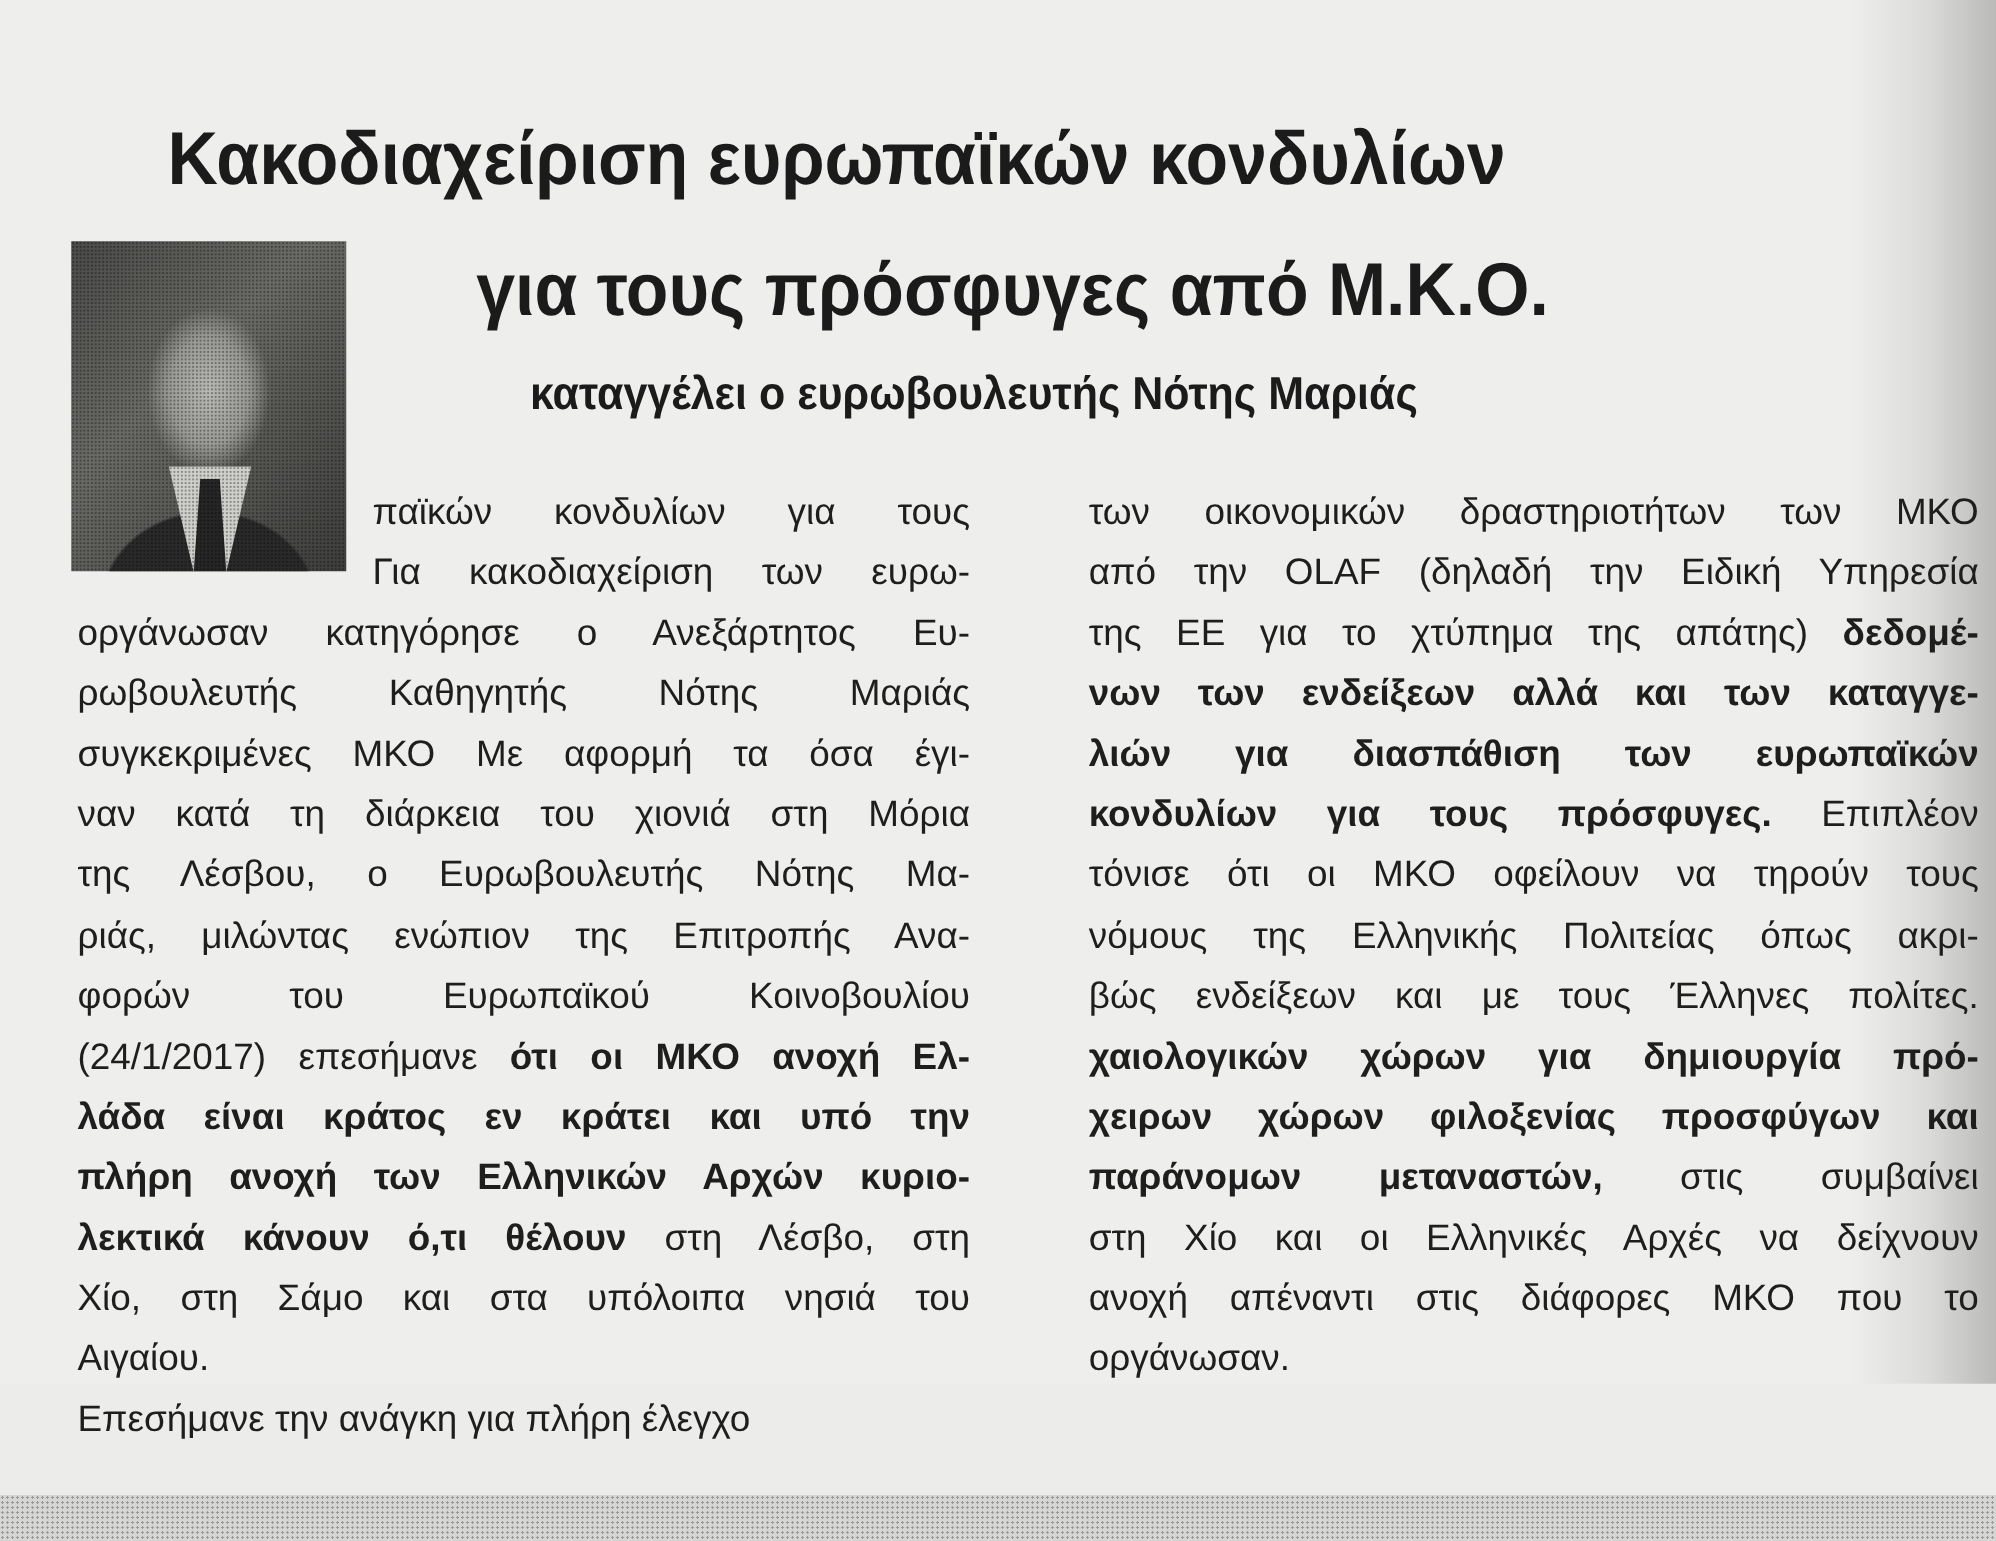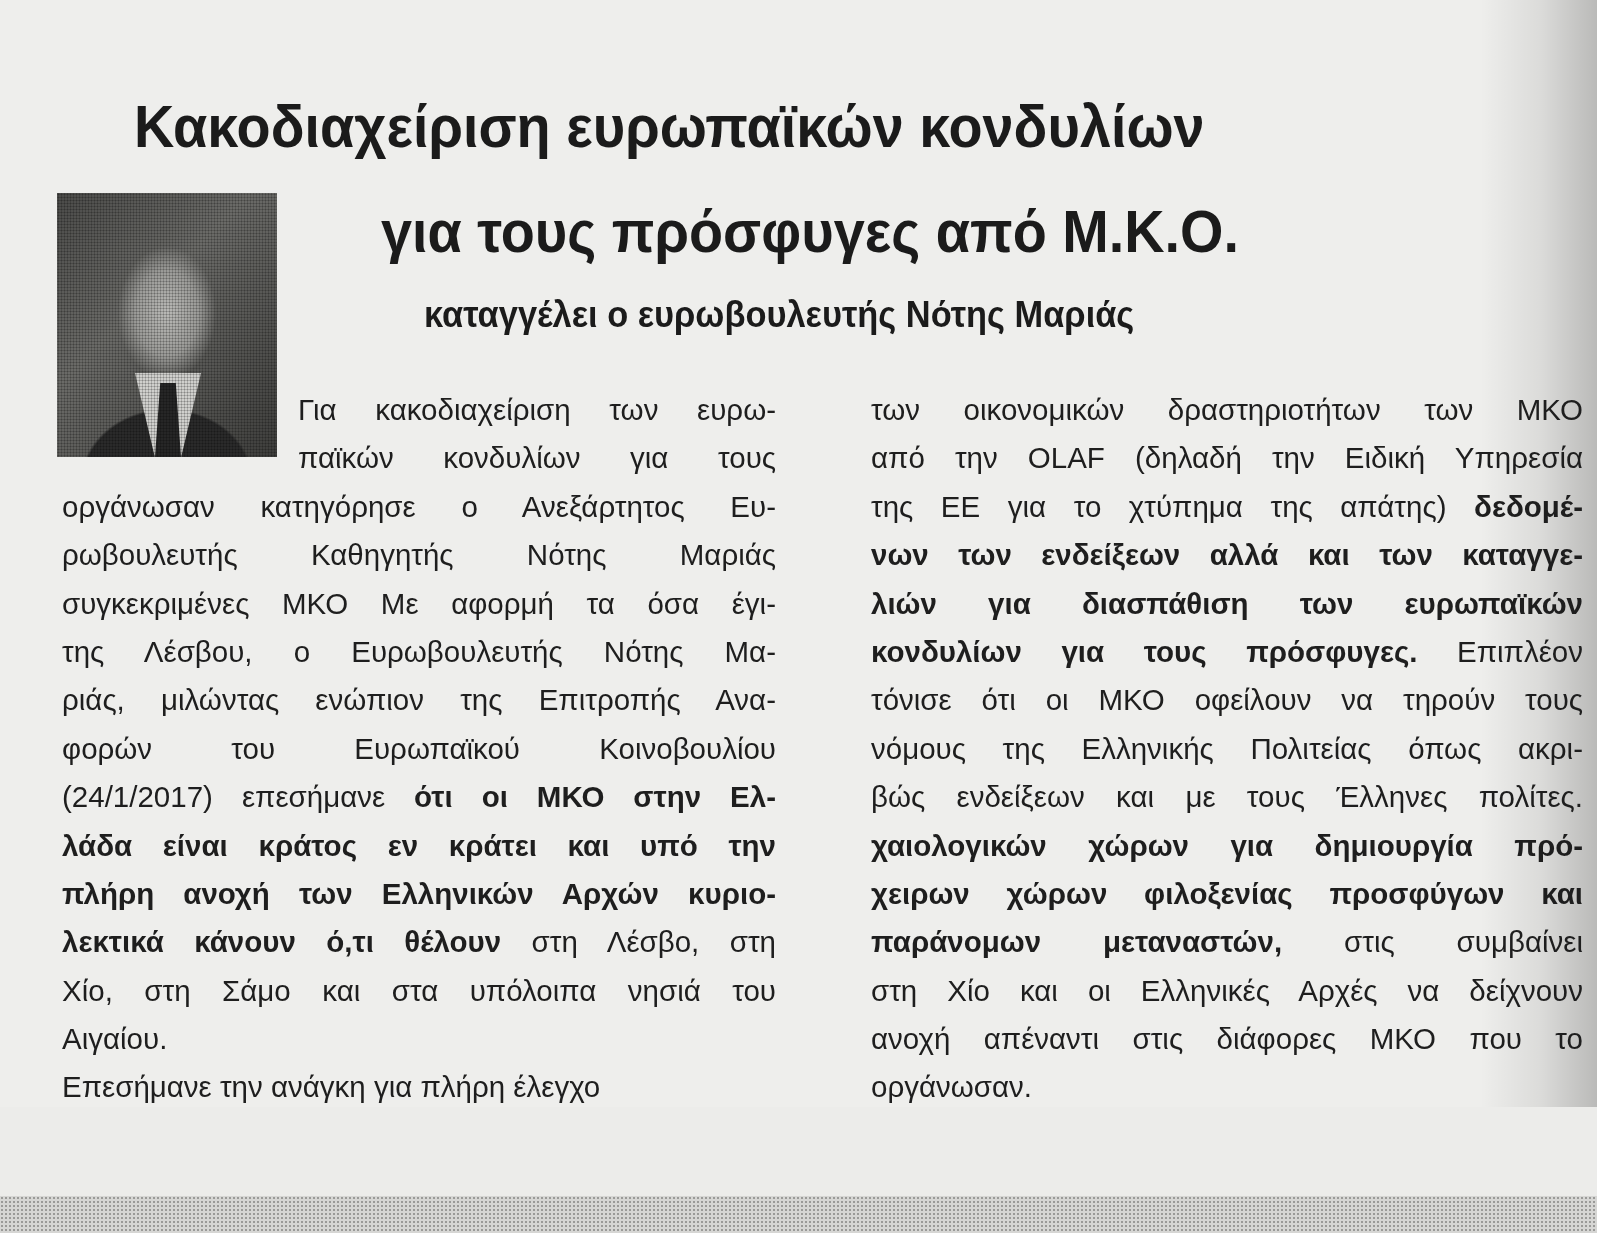--- a/index.html
+++ b/index.html
@@ -75,29 +75,30 @@
   <h1 class="headline l1">Κακοδιαχείριση ευρωπαϊκών κονδυλίων</h1>
   <h1 class="headline l2">για τους πρόσφυγες από Μ.Κ.Ο.</h1>
   <h2 class="subhead">καταγγέλει ο ευρωβουλευτής Νότης Μαριάς</h2>
 
   <div class="photo">
     <div class="collar"></div>
     <div class="tie"></div>
   </div>
 
   <div class="column col1">
+      <span class="line indent"><span>παϊκών κονδυλίων για τους</span></span>
       <span class="line indent"><span>Για κακοδιαχείριση των ευρω-</span></span>
-      <span class="line indent"><span>παϊκών κονδυλίων για τους</span></span>
       <span class="line"><span>οργάνωσαν κατηγόρησε ο Ανεξάρτητος Ευ-</span></span>
       <span class="line"><span>ρωβουλευτής Καθηγητής Νότης Μαριάς</span></span>
       <span class="line"><span>συγκεκριμένες ΜΚΟ Με αφορμή τα όσα έγι-</span></span>
+      <span class="line"><span>ναν κατά τη διάρκεια του χιονιά στη Μόρια</span></span>
       <span class="line"><span>της Λέσβου, ο Ευρωβουλευτής Νότης Μα-</span></span>
       <span class="line"><span>ριάς, μιλώντας ενώπιον της Επιτροπής Ανα-</span></span>
       <span class="line"><span>φορών του Ευρωπαϊκού Κοινοβουλίου</span></span>
-      <span class="line"><span>(24/1/2017) επεσήμανε </span><b>ότι οι ΜΚΟ στην Ελ-</b></span>
+      <span class="line"><span>(24/1/2017) επεσήμανε </span><b>ότι οι ΜΚΟ ανοχή Ελ-</b></span>
       <span class="line"><span></span><b>λάδα είναι κράτος εν κράτει και υπό την</b></span>
       <span class="line"><span></span><b>πλήρη ανοχή των Ελληνικών Αρχών κυριο-</b></span>
       <span class="line"><b>λεκτικά κάνουν ό,τι θέλουν</b><span> στη Λέσβο, στη</span></span>
       <span class="line"><span>Χίο, στη Σάμο και στα υπόλοιπα νησιά του</span></span>
       <span class="line last"><span>Αιγαίου.</span></span>
       <span class="line last"><span>Επεσήμανε την ανάγκη για πλήρη έλεγχο</span></span>
     </div>
   <div class="column col2">
       <span class="line"><span>των οικονομικών δραστηριοτήτων των ΜΚΟ</span></span>
       <span class="line"><span>από την OLAF (δηλαδή την Ειδική Υπηρεσία</span></span>

